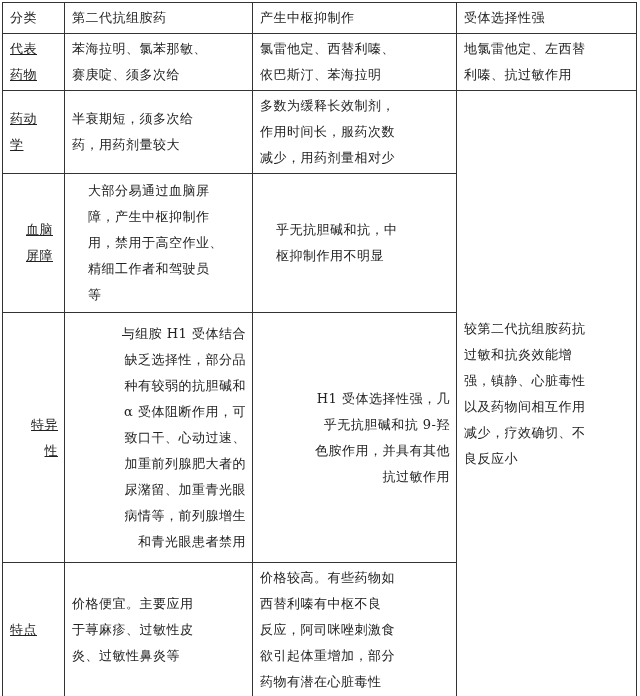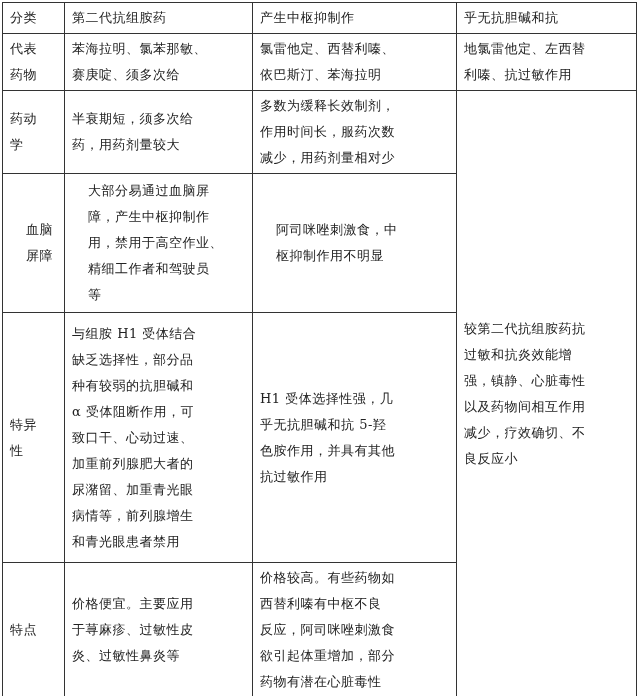--- a/index.html
+++ b/index.html
@@ -7,42 +7,42 @@
          font-family: "DejaVu Serif", "Liberation Serif", serif; color: #222; }
   table.cmp { position: absolute; left: 2px; top: 2px; border-collapse: collapse;
               table-layout: fixed; width: 634px; }
   table.cmp td { border: 1.5px solid #333; padding: 2px 6px 2px 7px; font-size: 13px;
                  line-height: 26px; vertical-align: middle; word-break: break-all; letter-spacing: 0.5px; }
   col.c0 { width: 62px; } col.c1 { width: 188px; } col.c2 { width: 204px; } col.c3 { width: 180px; }
   tr.r-head td { height: 24px; }
   tr.r-rep td { height: 52px; }
   tr.r-pk td { height: 76px; }
   tr.r-bbb td { height: 134px; padding-left: 23px; }
-  tr.r-spec td { height: 245px; }
+  tr.r-spec td { height: 245px; text-align: right; }
   tr.r-feat td { height: 130px; }
-  td.cat { padding-left: 8px; }
+  td.cat { padding-left: 8px; text-decoration: underline; }
   td.merged { vertical-align: middle; padding-bottom: 60px; }
   .pre { white-space: pre-line; }
 </style>
 </head>
 <body>
 
 <table class="cmp">
   <colgroup>
       <col class="c0">
       <col class="c1">
       <col class="c2">
       <col class="c3">
     </colgroup>
   <tbody>
       <tr class="r-head">
     <td>分类</td>
     <td>第二代抗组胺药</td>
     <td>产生中枢抑制作</td>
-    <td>乎无抗胆碱和抗</td>
+    <td>受体选择性强</td>
   </tr>
   <tr class="r-rep">
     <td class="cat pre">代表
 药物</td>
     <td class="pre">苯海拉明、氯苯那敏、
 赛庚啶、须多次给</td>
     <td class="pre">氯雷他定、西替利嗪、
 依巴斯汀、苯海拉明</td>
     <td class="pre">地氯雷他定、左西替
 利嗪、抗过敏作用</td>
@@ -63,37 +63,37 @@
 良反应小</td>
   </tr>
   <tr class="r-bbb">
     <td class="cat pre">血脑
 屏障</td>
     <td class="pre">大部分易通过血脑屏
 障，产生中枢抑制作
 用，禁用于高空作业、
 精细工作者和驾驶员
 等</td>
-    <td class="pre">阿司咪唑刺激食，中
+    <td class="pre">乎无抗胆碱和抗，中
 枢抑制作用不明显</td>
   </tr>
   <tr class="r-spec">
     <td class="cat pre">特异
 性</td>
     <td class="pre">与组胺 H1 受体结合
 缺乏选择性，部分品
 种有较弱的抗胆碱和
 α 受体阻断作用，可
 致口干、心动过速、
 加重前列腺肥大者的
 尿潴留、加重青光眼
 病情等，前列腺增生
 和青光眼患者禁用</td>
     <td class="pre">H1 受体选择性强，几
-乎无抗胆碱和抗 5-羟
+乎无抗胆碱和抗 9-羟
 色胺作用，并具有其他
 抗过敏作用</td>
   </tr>
   <tr class="r-feat">
     <td class="cat pre">特点</td>
     <td class="pre">价格便宜。主要应用
 于荨麻疹、过敏性皮
 炎、过敏性鼻炎等</td>
     <td class="pre">价格较高。有些药物如
 西替利嗪有中枢不良

